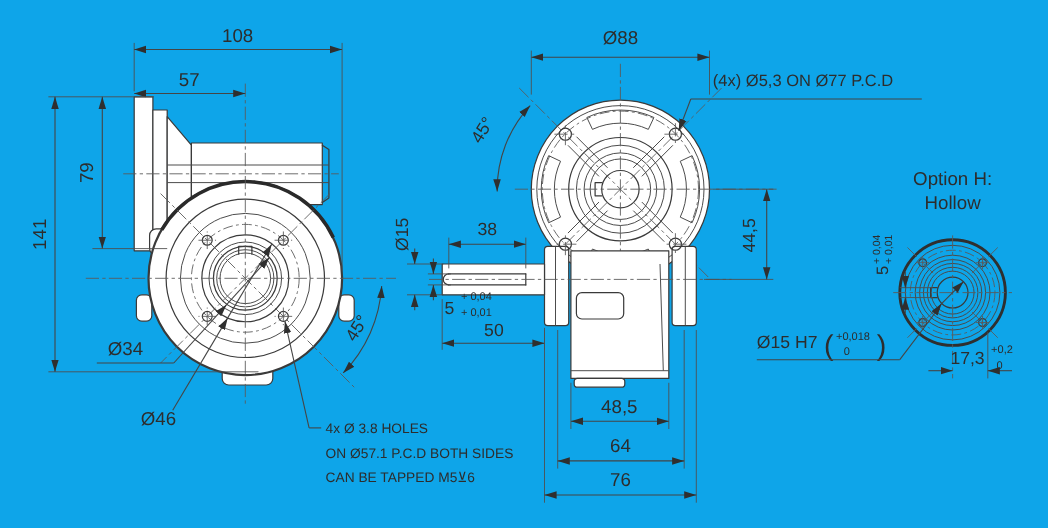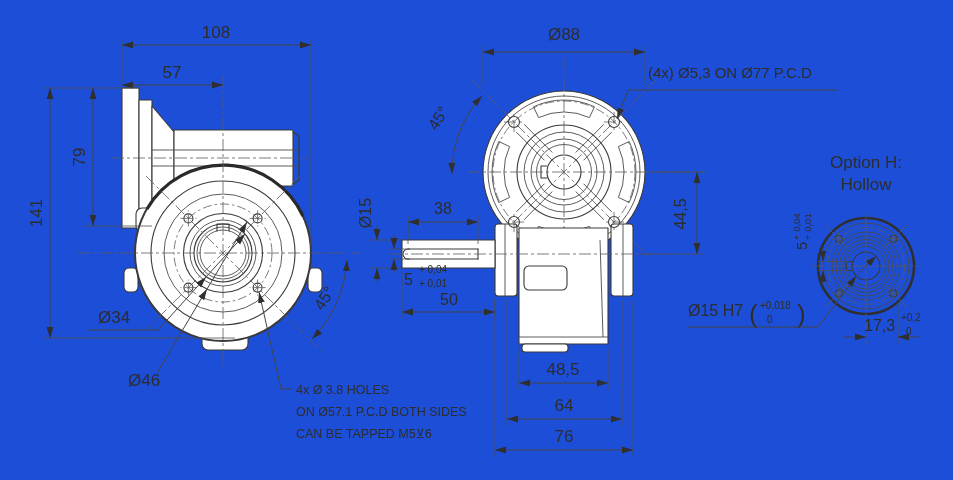--- a/index.html
+++ b/index.html
@@ -1,17 +1,17 @@
 <!DOCTYPE html>
 <html><head>
 <meta charset="utf-8">
 <style>
   html,body{margin:0;padding:0;background:#ffffff;}
   body{font-family:"Liberation Sans","DejaVu Sans",sans-serif;}
-  .stage{position:relative;width:953px;height:480px;background:#1d4ed8;overflow:hidden;}
+  .stage{position:relative;width:953px;height:480px;background:#0ea5e9;overflow:hidden;}
   svg text{fill:#2d2d2d;font-family:"Liberation Sans","DejaVu Sans",sans-serif;}
   .geo{stroke:#3a3a3a;fill:none;stroke-width:1.1;stroke-linejoin:round;stroke-linecap:round;}
   .geow{stroke:#3a3a3a;fill:#ffffff;stroke-width:1.1;stroke-linejoin:round;}
   .geow2{stroke:#3a3a3a;fill:#ffffff;stroke-width:2;stroke-linejoin:round;}
   .thin{stroke:#4a4a4a;fill:none;stroke-width:0.9;}
   .thick{stroke:#2f2f2f;fill:none;stroke-width:2.6;}
   .accent{stroke:#2a2a2a;fill:none;stroke-width:3.2;}
   .cl{stroke:#5a5a5a;fill:none;stroke-width:0.8;stroke-dasharray:12 3 3 3;}
   .pcd{stroke:#5a5a5a;fill:none;stroke-width:0.8;stroke-dasharray:9 3 2.5 3;}
   .dim{stroke:#454545;fill:none;stroke-width:1;}

